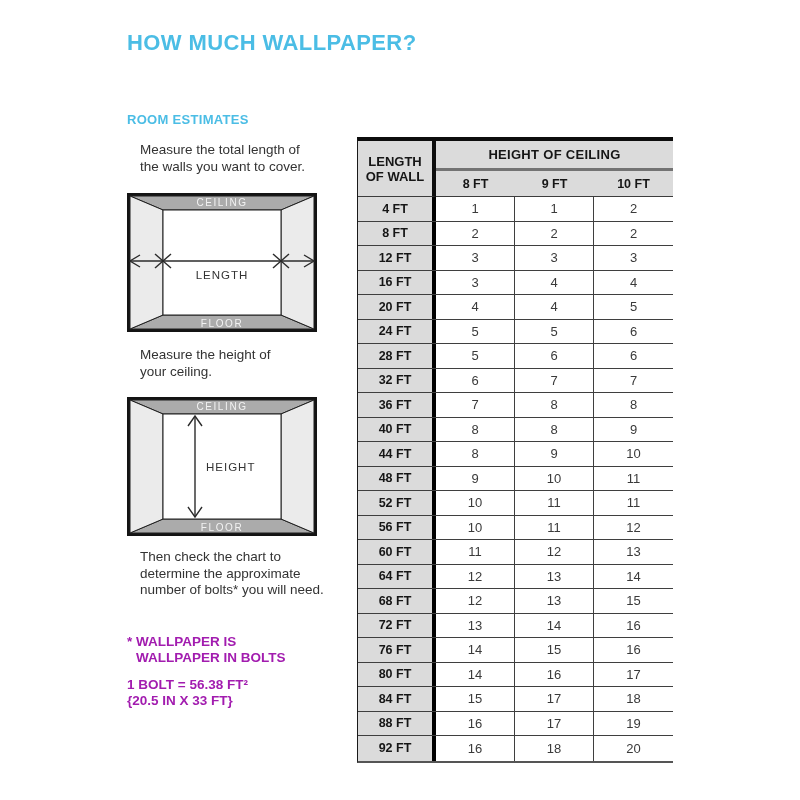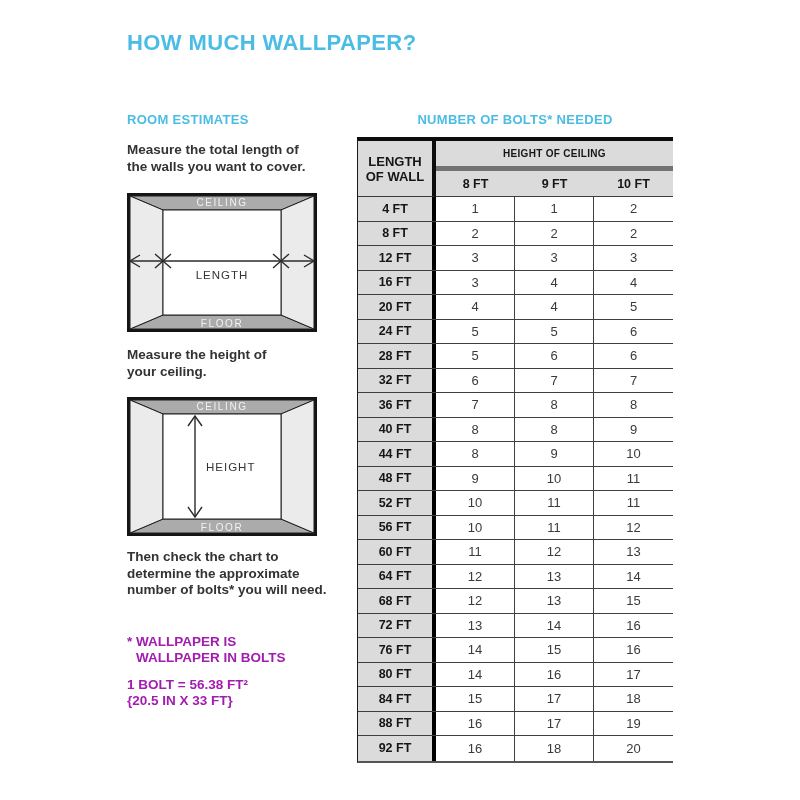--- a/index.html
+++ b/index.html
@@ -17,22 +17,22 @@
     position: absolute; left: 127px; top: 30px;
     font-size: 22px; font-weight: bold; letter-spacing: 0.4px;
   }
   .section-heading {
     position: absolute; top: 112px;
     font-size: 13px; font-weight: bold; letter-spacing: 0.3px;
   }
   #room-heading { left: 127px; }
   #table-heading { left: 357px; width: 316px; text-align: center; }
   .para {
-    position: absolute; left: 127px;
-    font-size: 13.5px; color: #333; line-height: 16.5px; font-weight: bold;
+    position: absolute; left: 140px;
+    font-size: 13.5px; color: #333; line-height: 16.5px;
   }
   #step1 { top: 142px; }
   #step2 { top: 347px; }
   #step3 { top: 549px; }
   .bold-note {
     position: absolute; left: 127px;
     font-size: 13.5px; font-weight: bold; color: #a21caf; line-height: 16px;
   }
   #footnote { top: 634px; }
   #footnote .line2 { padding-left: 9px; }
@@ -58,23 +58,23 @@
     grid-row: 1 / 3; grid-column: 1;
     background: #DBDBDB;
     border-right: 4px solid #0d0d0d;
     border-bottom: 1px solid #3c3c3c;
     display: flex; flex-direction: column; align-items: center; justify-content: center;
     font-weight: bold; font-size: 13px; line-height: 15px; color: #161616;
   }
   .span-header {
     grid-row: 1; grid-column: 2;
     background: #DBDBDB;
-    border-bottom: 5px solid #737373;
+    border-bottom: 3px solid #737373;
     display: flex; align-items: center; justify-content: center;
-    font-weight: bold; font-size: 10px; letter-spacing: 0.3px; color: #161616;
+    font-weight: bold; font-size: 13px; letter-spacing: 0.3px; color: #161616;
   }
   .subrow {
     grid-row: 2; grid-column: 2;
     display: grid; grid-template-columns: 1fr 1fr 1fr;
     background: #DBDBDB;
     border-bottom: 1px solid #3c3c3c;
   }
   .subcell {
     display: flex; align-items: center; justify-content: center;
     font-weight: bold; font-size: 12.5px; color: #161616;
@@ -168,21 +168,20 @@
   <div class="bold-note" id="footnote">
     <div>* WALLPAPER IS</div>
     <div class="line2">WALLPAPER IN BOLTS</div>
   </div>
 
   <div class="bold-note" id="bolt-spec">
     <div>1 BOLT = 56.38 FT²</div>
     <div>{20.5 IN X 33 FT}</div>
   </div>
 
-  <div class="section-heading accent" id="table-heading">NUMBER OF BOLTS* NEEDED</div>
 
   <div class="btable">
     <div class="theader">
       <div class="corner-cell">
         <span>LENGTH</span>
         <span>OF WALL</span>
       </div>
       <div class="span-header">HEIGHT OF CEILING</div>
       <div class="subrow">
         <div class="subcell">8 FT</div>

